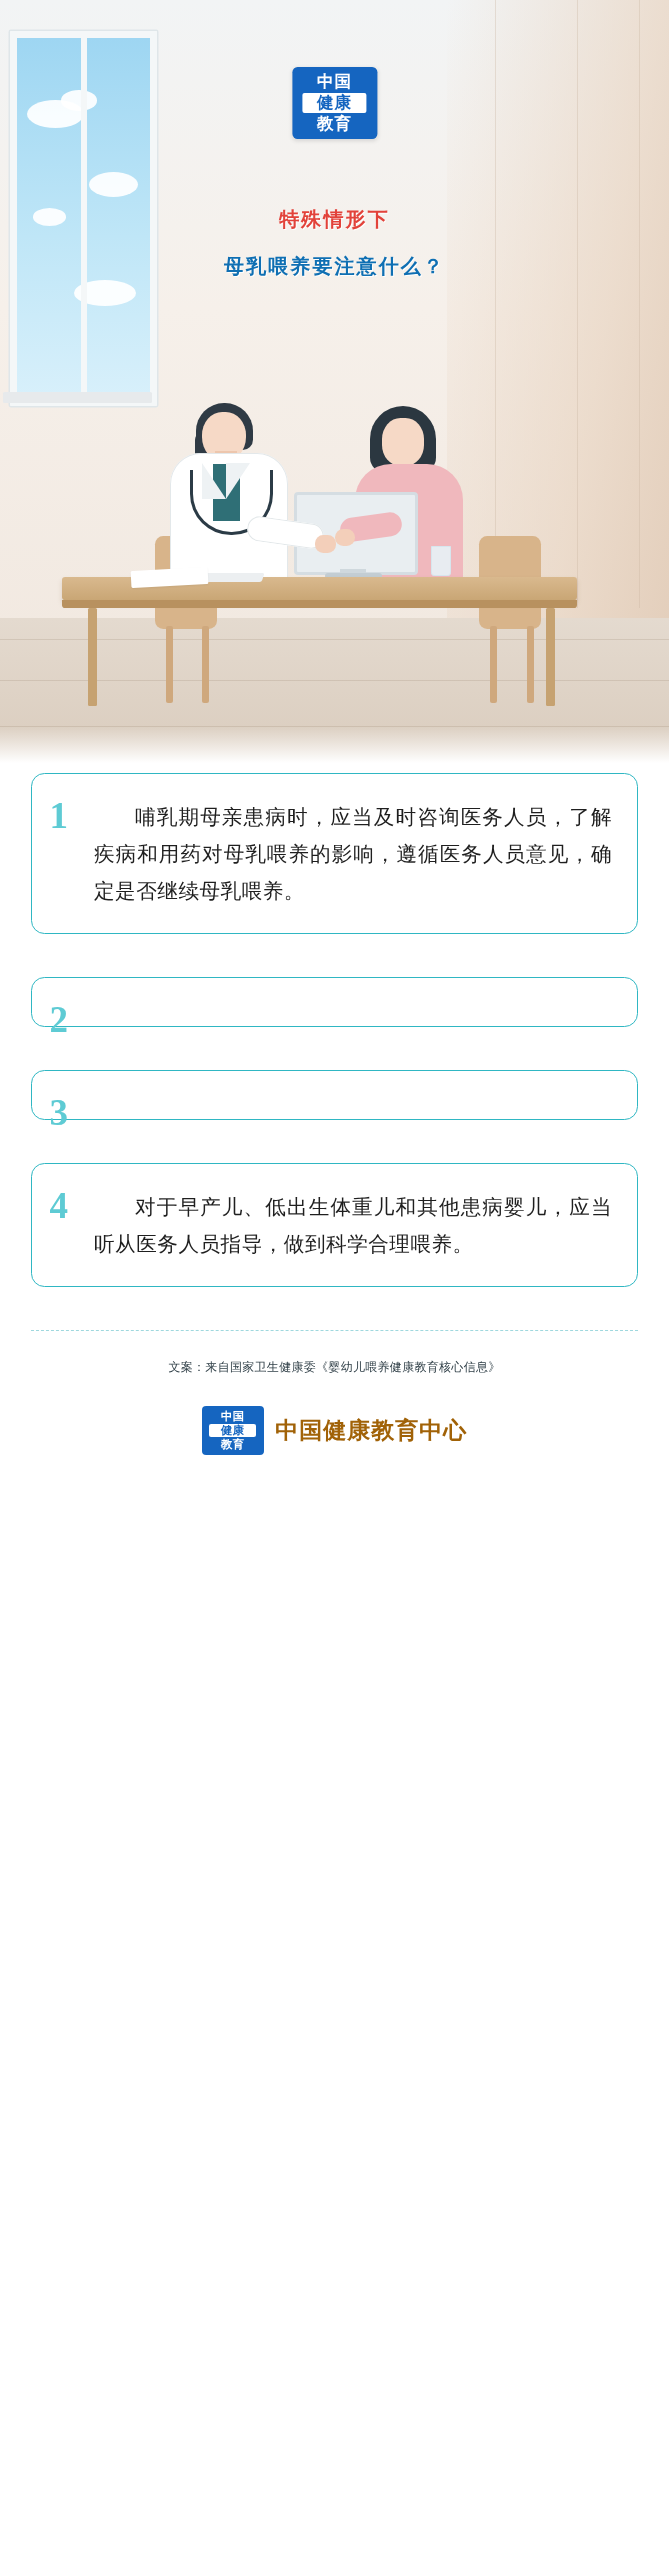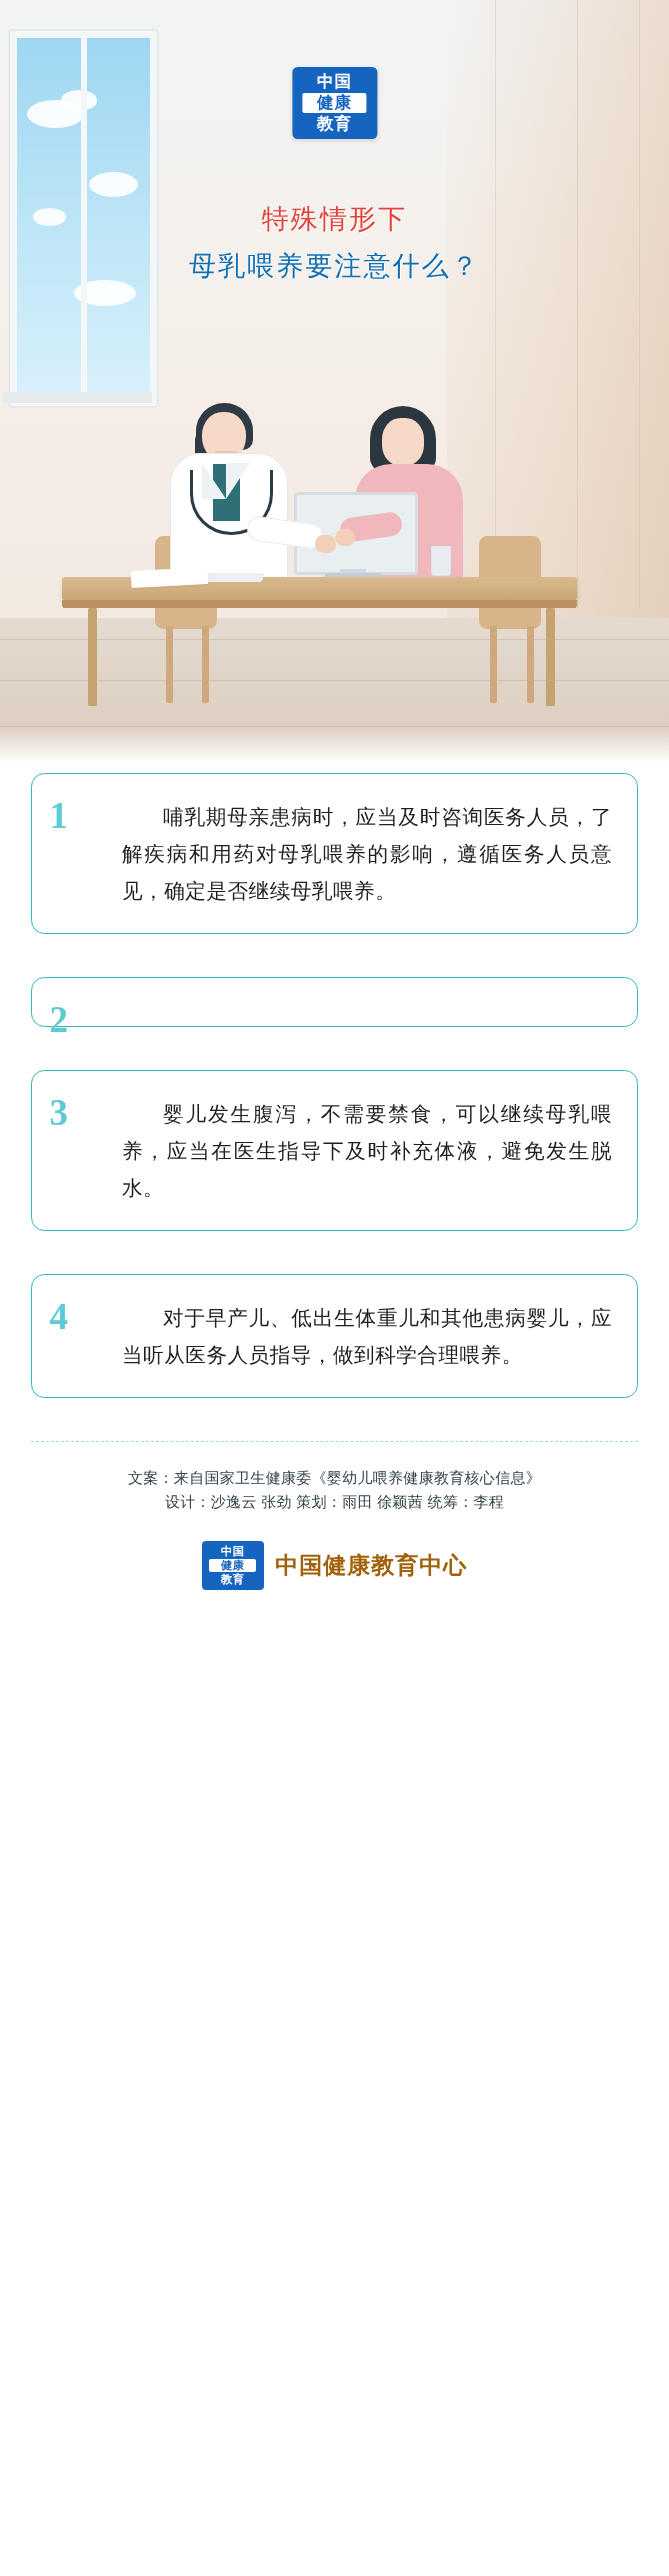--- a/index.html
+++ b/index.html
@@ -337,22 +337,22 @@
 
   
   .title-wrap {
     position: absolute;
     left: 0; right: 0;
     top: 196px;
     text-align: center;
     z-index: 6;
   }
   .title-line {
-    font-size: 27px;
-    font-weight: normal;
+    font-size: 20px;
+    font-weight: bold;
     letter-spacing: 2.1px;
     line-height: 47px;
     color: #e2423a;
     font-family: "Liberation Sans", "DejaVu Sans", sans-serif;
     text-shadow: 1px 1px 0 rgba(255,255,255,0.9);
   }
   .title-line.blue {
     color: #0f6fb3;
   }
 
@@ -385,39 +385,38 @@
     color: #5ecbd4;
     font-family: "Liberation Serif", "DejaVu Serif", serif;
   }
   .card-text {
     font-size: 20.6px;
     line-height: 37px;
     color: #1f1f1f;
     text-align: justify;
     text-indent: 41px;
     letter-spacing: 0.5px;
-    margin-left: 28px;
   }
 
   
   .footer {
     border-top: 1.5px dashed #9fd8de;
     margin-top: 13.4px;
     padding-top: 24px;
     text-align: center;
   }
   .footer-ai {
     font-size: 14px;
     color: #16323d;
     font-weight: bold;
     letter-spacing: 0.5px;
     margin-bottom: 15.5px;
   }
   .footer-line {
-    font-size: 15px;
+    font-size: 12px;
     color: #33424a;
     line-height: 24px;
     letter-spacing: 0.3px;
   }
   .footer-brand {
     margin-top: 27px;
     display: flex;
     align-items: center;
     justify-content: center;
     gap: 11.3px;
@@ -527,31 +526,29 @@
       <div class="card-num">1</div>
       <div class="card-text">哺乳期母亲患病时，应当及时咨询医务人员，了解疾病和用药对母乳喂养的影响，遵循医务人员意见，确定是否继续母乳喂养。</div>
     </div>
 
     <div class="card">
       <div class="card-num">2</div>
     </div>
 
     <div class="card">
       <div class="card-num">3</div>
-      <div class="card-text">婴儿发生腹泻，不需要禁食，可以继续母乳喂养，应当在医生指导下及时补充体液，避免发生脱水。</div>
     </div>
 
     <div class="card">
       <div class="card-num">4</div>
       <div class="card-text">对于早产儿、低出生体重儿和其他患病婴儿，应当听从医务人员指导，做到科学合理喂养。</div>
     </div>
 
     <div class="footer">
       <div class="footer-line">文案：来自国家卫生健康委《婴幼儿喂养健康教育核心信息》</div>
-      <div class="footer-line">设计：沙逸云 张劲  策划：雨田 徐颖茜  统筹：李程</div>
 
       <div class="footer-brand">
         <div class="brand-logo">
           <span class="logo-row">中国</span>
           <span class="logo-row accent">健康</span>
           <span class="logo-row">教育</span>
         </div>
         <div class="brand-name">中国健康教育中心</div>
       </div>
     </div>

